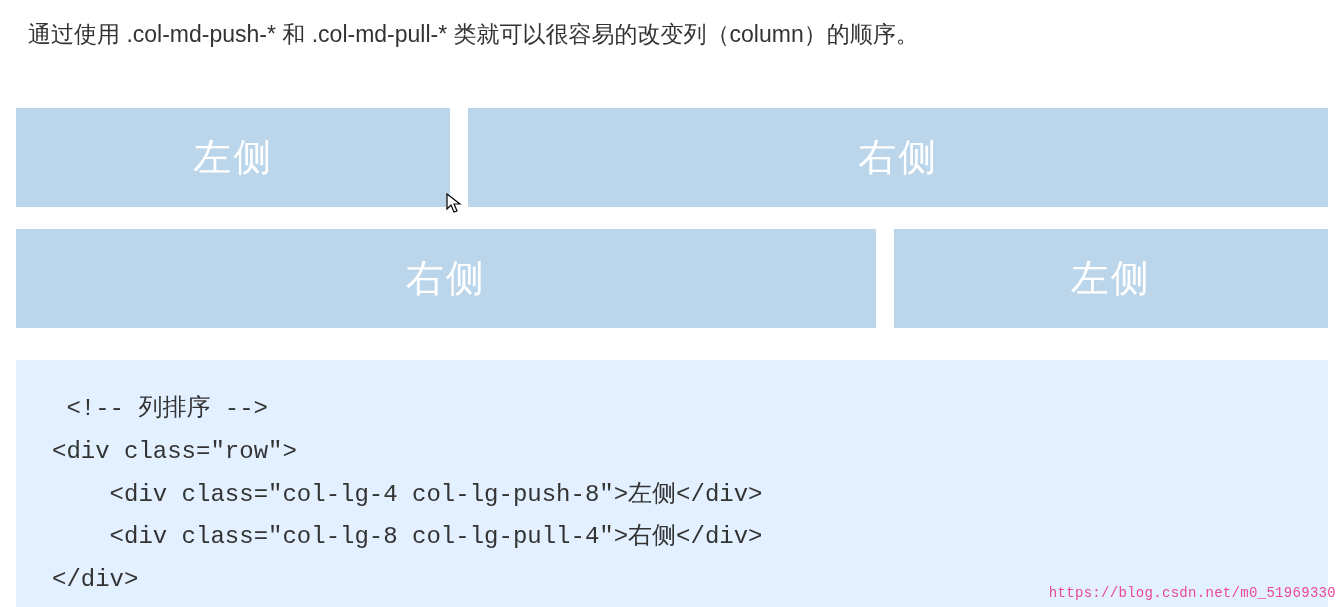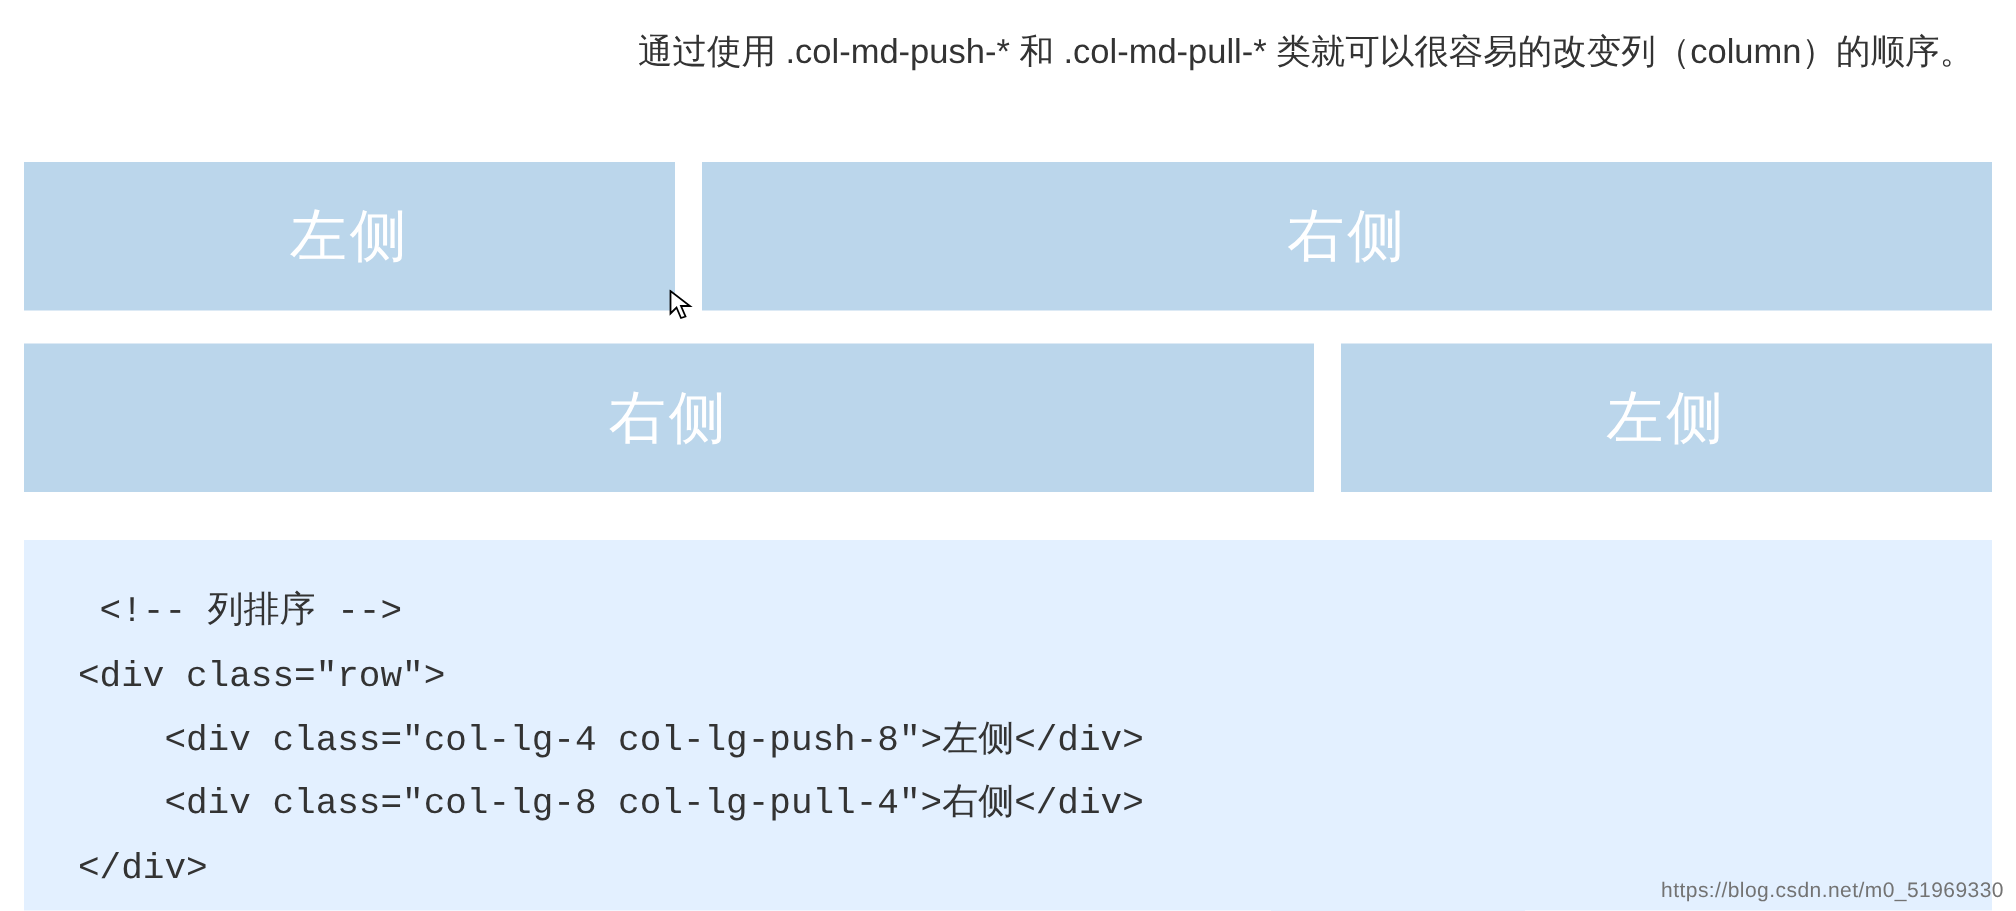--- a/index.html
+++ b/index.html
@@ -9,21 +9,20 @@
       background: #ffffff;
       font-family: "Microsoft YaHei", "PingFang SC", sans-serif;
       overflow: hidden;
       position: relative;
     }
     .description {
       font-size: 23px;
       color: #333333;
       padding: 18px 28px 0 28px;
       line-height: 1.4;
-      text-align: right;
     }
     .grid-area {
       padding: 0 16px;
       margin-top: 58px;
     }
     .row {
       display: flex;
       gap: 18px;
       margin-bottom: 22px;
     }
@@ -45,22 +44,23 @@
       font-size: 24px;
       color: #333333;
       line-height: 1.78;
       white-space: pre;
     }
     .watermark {
       position: absolute;
       right: 8px;
       bottom: 6px;
       font-size: 14px;
-      color: #737373;
+      color: #ec4899;
       letter-spacing: 0.3px;
+      font-family: Liberation Mono, monospace;
     }
     .cursor {
       position: absolute;
       left: 446px;
       top: 193px;
       width: 16px;
       height: 22px;
       pointer-events: none;
     }
   </style>

